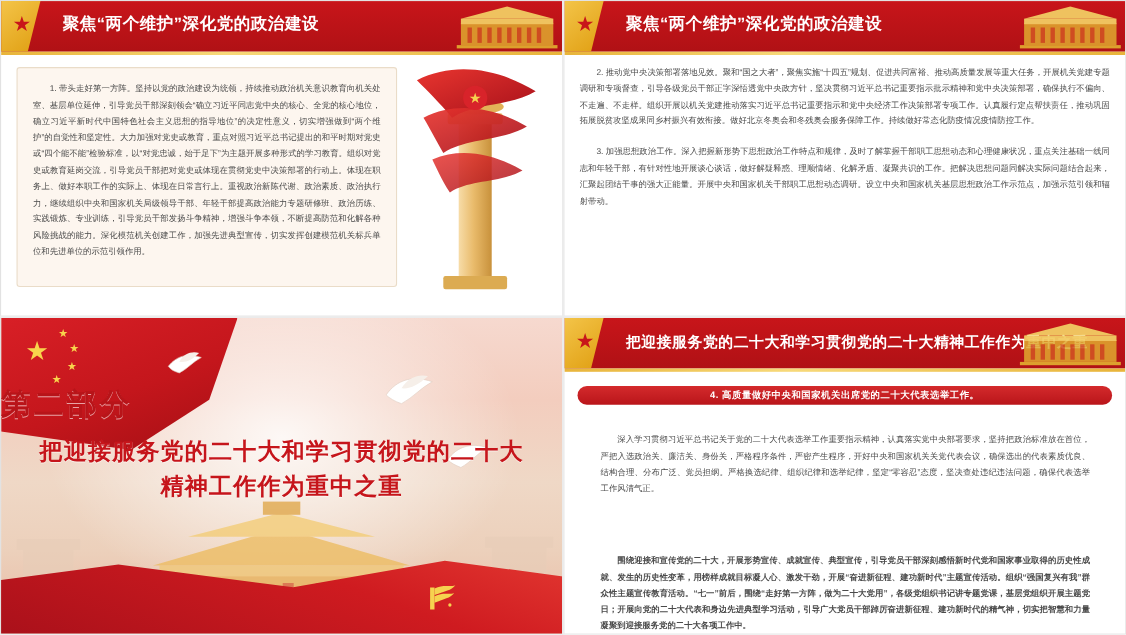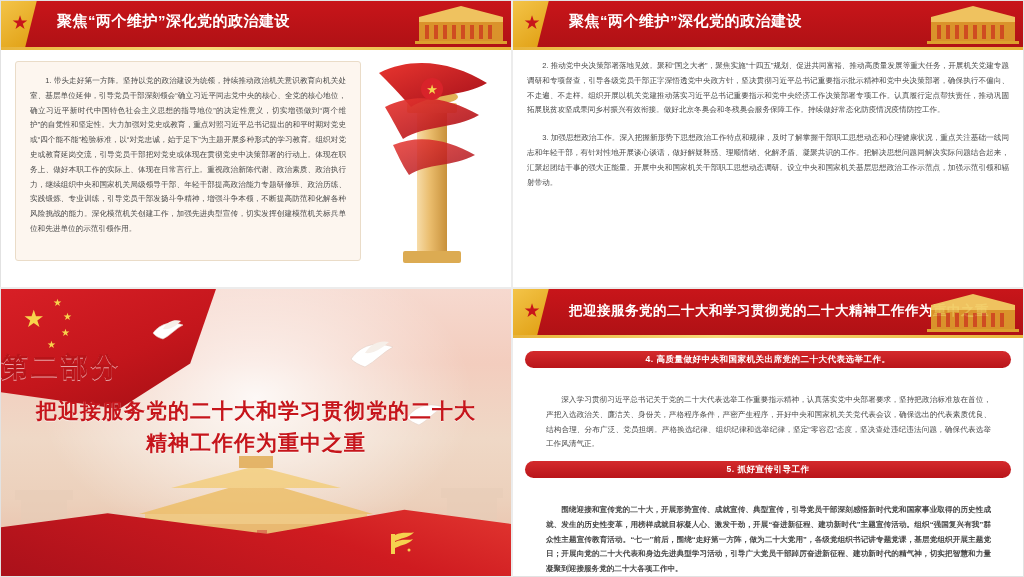--- a/index.html
+++ b/index.html
@@ -355,19 +355,18 @@
             <rect x="73" y="22" width="4" height="14"></rect>
         </g>
         <rect x="0" y="38" width="92" height="3" fill="#e0a82f"></rect>
       </svg>
     </div>
     <div class="hdr-underline"></div>
 
     <div class="s4-band b1">4. 高质量做好中央和国家机关出席党的二十大代表选举工作。</div>
     <p class="s4-para p1">深入学习贯彻习近平总书记关于党的二十大代表选举工作重要指示精神，认真落实党中央部署要求，坚持把政治标准放在首位，严把入选政治关、廉洁关、身份关，严格程序条件，严密产生程序，开好中央和国家机关关党代表会议，确保选出的代表素质优良、结构合理、分布广泛、党员担纲。严格换选纪律、组织纪律和选举纪律，坚定“零容忍”态度，坚决查处违纪违法问题，确保代表选举工作风清气正。</p>
 
-    <div class="s4-band b2">5. 抓好宣传引导工作</div>
     <p class="s4-para p2">围绕迎接和宣传党的二十大，开展形势宣传、成就宣传、典型宣传，引导党员干部深刻感悟新时代党和国家事业取得的历史性成就、发生的历史性变革，用榜样成就目标凝人心、激发干劲，开展“奋进新征程、建功新时代”主题宣传活动。组织“强国复兴有我”群众性主题宣传教育活动。“七一”前后，围绕“走好第一方阵，做为二十大党用”，各级党组织书记讲专题党课，基层党组织开展主题党日；开展向党的二十大代表和身边先进典型学习活动，引导广大党员干部踔厉奋进新征程、建功新时代的精气神，切实把智慧和力量凝聚到迎接服务党的二十大各项工作中。</p>
   </div>
 
   <div class="sep-v"></div>
   <div class="sep-h"></div>
 </div>
 
 </body></html>

